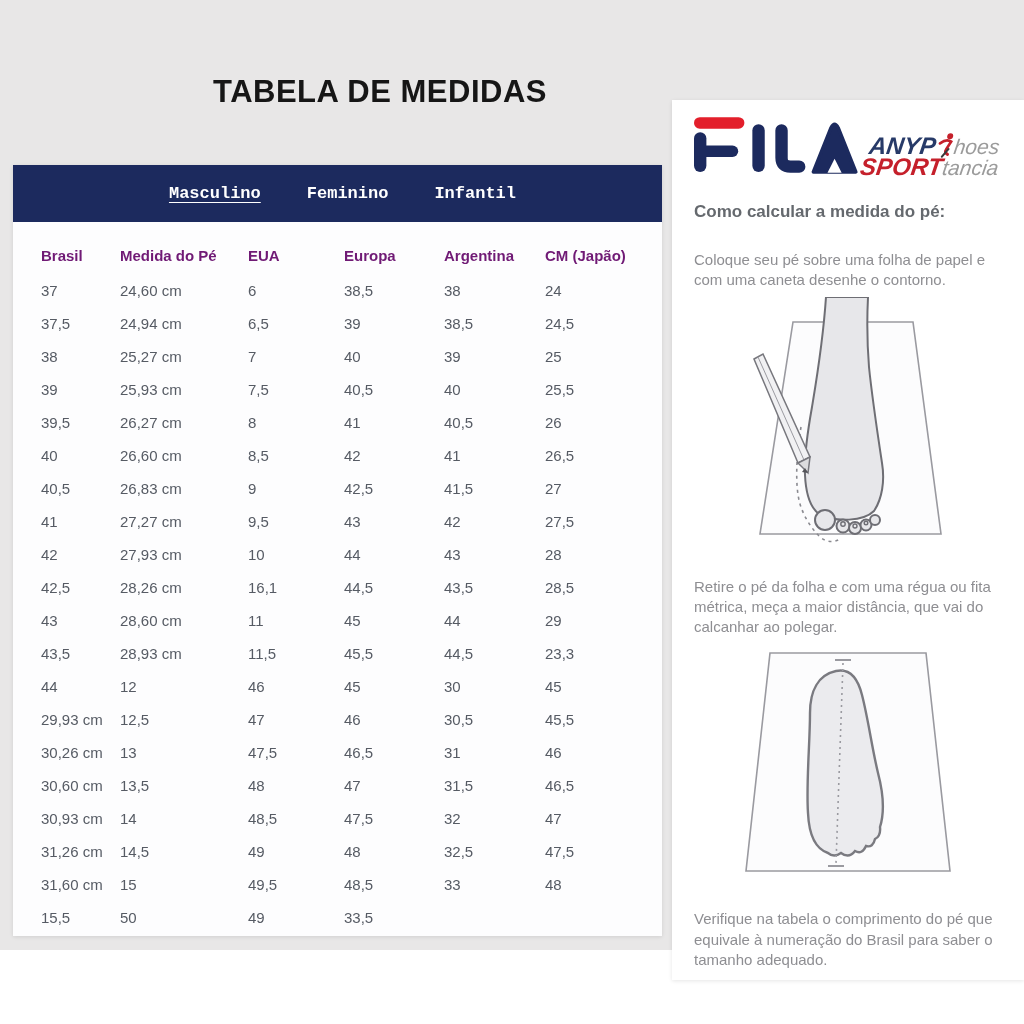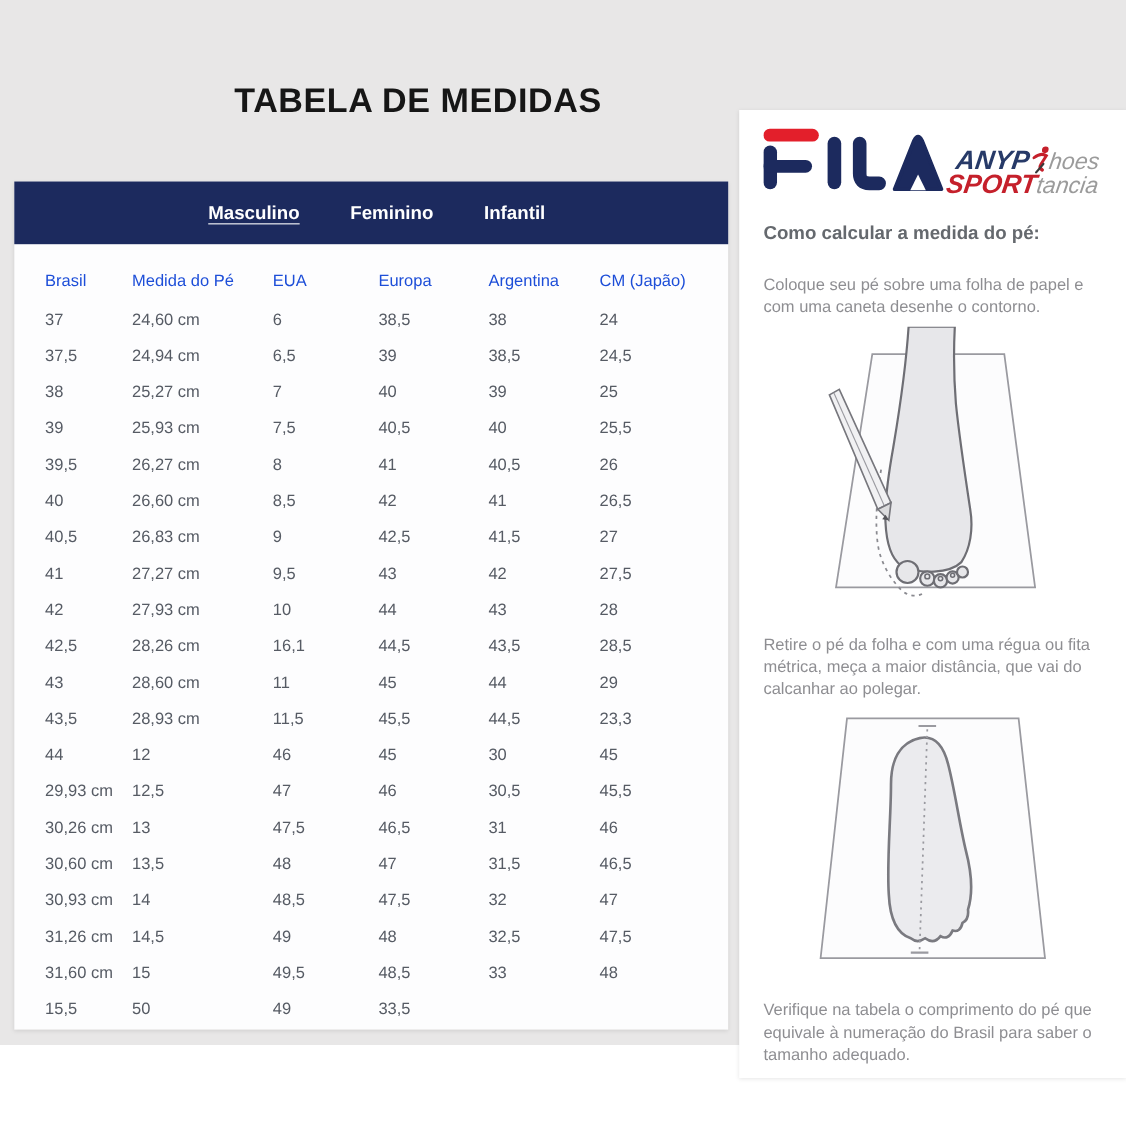--- a/index.html
+++ b/index.html
@@ -8,28 +8,28 @@
   .canvas { position:relative; width:1024px; height:1024px; overflow:hidden; background:#ffffff; }
   .gray-bg { position:absolute; left:0; top:0; width:1024px; height:950px; background:#e8e7e7; }
 
   .page-title { position:absolute; top:74px; left:88px; width:584px; text-align:center;
     font-size:31px; font-weight:700; letter-spacing:0.5px; color:#161616; }
 
   
   .table-card { position:absolute; left:13px; top:165px; width:649px; height:771px;
     background:#fdfdfe; box-shadow:0 1px 4px rgba(0,0,0,0.10); }
   .tab-bar { height:57px; background:#1c2a5e; display:flex; align-items:center;
-    justify-content:center; gap:46px; padding-left:10px; }
+    justify-content:center; gap:46px; padding-left:10px;font-family:Liberation Mono, monospace; }
   .tab { color:#ffffff; font-size:17px; font-weight:700; cursor:pointer; }
   .tab.active { text-decoration:underline; text-underline-offset:4px; }
 
   .size-grid { display:grid; grid-template-columns:79px 128px 96px 100px 101px 117px;
     padding:14px 0 0 28px; }
   .size-grid .hcell { height:38px; display:flex; align-items:center;
-    font-size:15px; font-weight:400; color:#1d4ed8; }
+    font-size:15px; font-weight:700; color:#701a75; }
   .size-grid .cell { height:33px; display:flex; align-items:center;
     font-size:15px; color:#565b64; }
 
   
   .guide-panel { position:absolute; left:672px; top:100px; width:352px; height:880px;
     background:#ffffff; box-shadow:0 1px 4px rgba(0,0,0,0.10); padding:10px 22px 0 22px; }
 
   .logo-row { display:flex; align-items:flex-start; margin-top:4px; height:80px; }
   .fila-logo { width:168px; height:62px; flex:0 0 auto; }
   .seller-logo { margin-left:6px; margin-top:18px; transform:skewX(-8deg); line-height:0.95; white-space:nowrap; }

